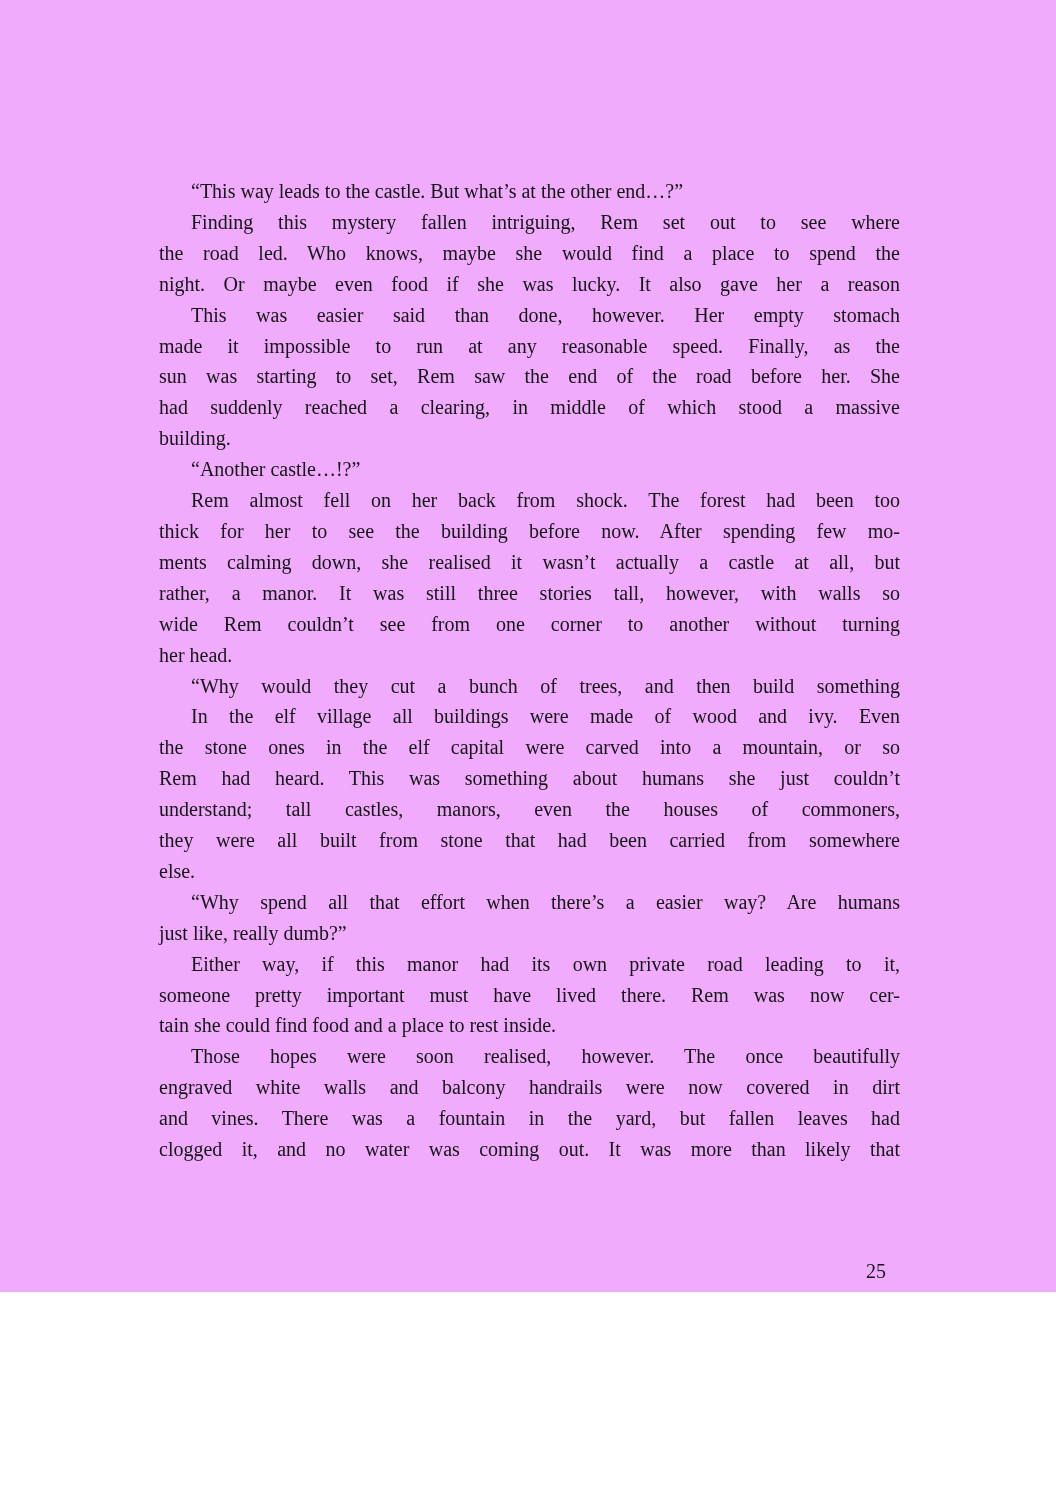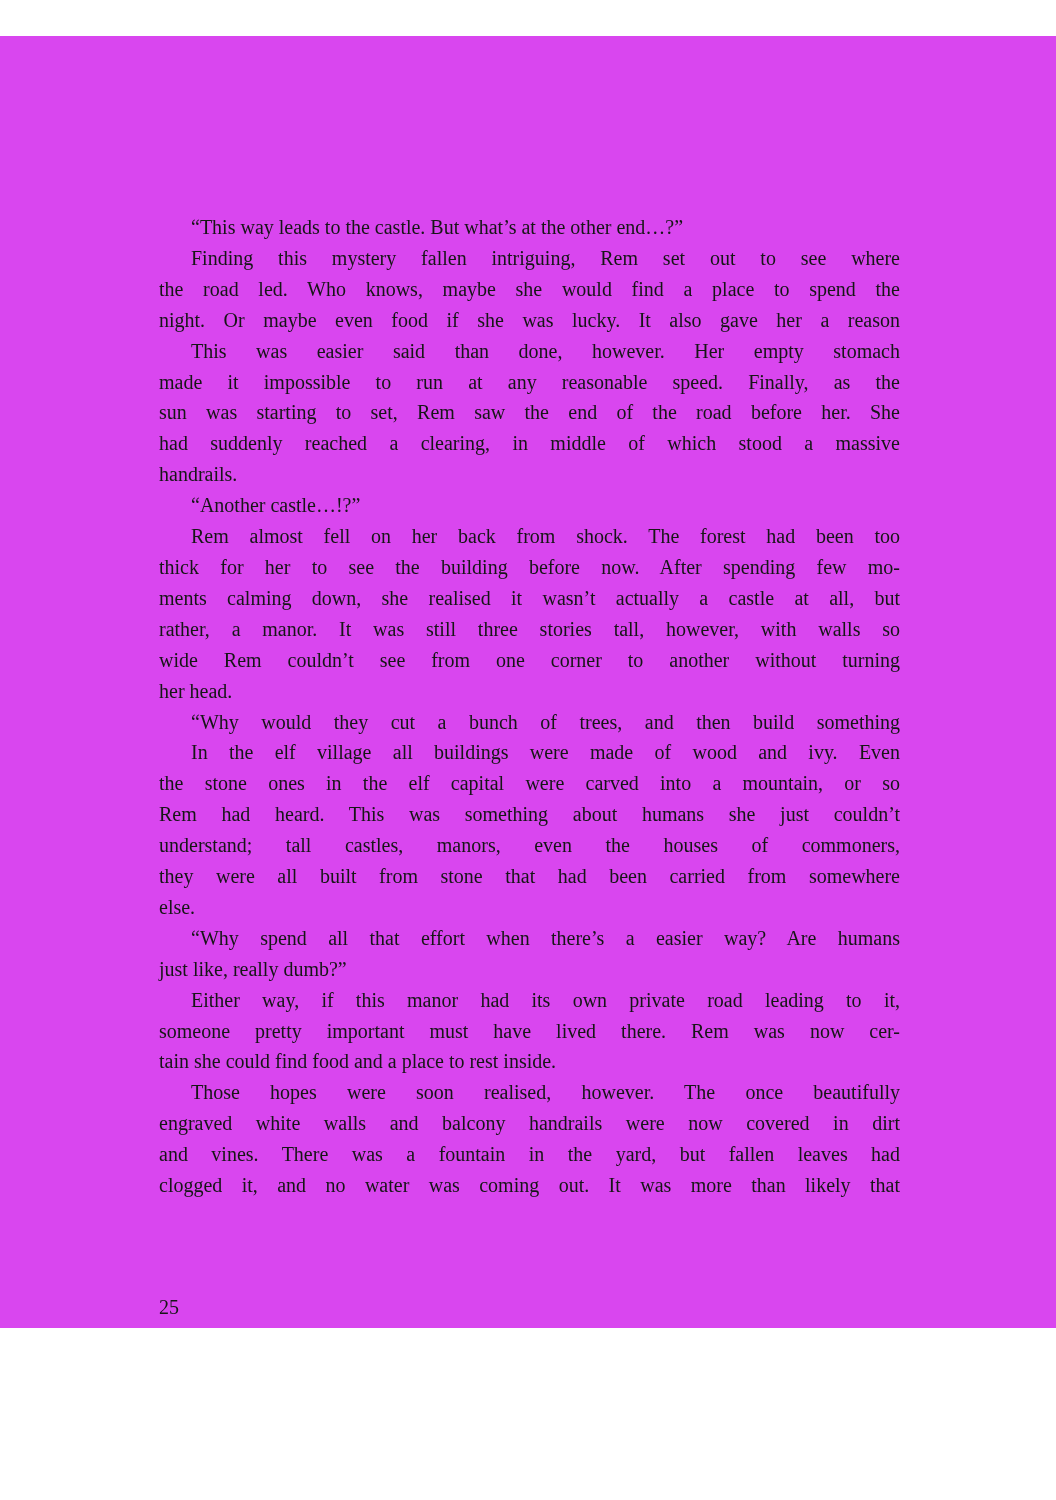--- a/index.html
+++ b/index.html
@@ -4,25 +4,24 @@
 <style>
   html, body {
     margin: 0;
     padding: 0;
     background: #ffffff;
   }
   .book-page {
     position: relative;
     width: 1056px;
     height: 1292px;
-    background: #d946ef;
+    background: #f0abfc;
     font-family: "Liberation Serif", serif;
     color: #161616;
     overflow: hidden;
-    margin-top: 36px;
   }
   .text-block {
     position: absolute;
     left: 159px;
     top: 176px;
     width: 741px;
     font-size: 20px;
     line-height: 30.9px;
   }
   .text-line {
@@ -31,41 +30,41 @@
   }
   .text-line.lastline {
     text-align-last: left;
   }
   .text-line.indent {
     text-indent: 32px;
   }
   .page-number {
     position: absolute;
     top: 1256px;
-    left: 159px;
+    left: 145px;
     width: 741px;
-    text-align: left;
+    text-align: right;
     font-size: 20px;
     line-height: 30px;
   }
 </style>
 </head>
 <body>
 
 <div class="book-page">
   <div class="text-block">
       <div class="text-line indent lastline">“This way leads to the castle. But what’s at the other end…?”</div>
       <div class="text-line indent">Finding this mystery fallen intriguing, Rem set out to see where</div>
       <div class="text-line">the road led. Who knows, maybe she would find a place to spend the</div>
       <div class="text-line">night. Or maybe even food if she was lucky. It also gave her a reason</div>
       <div class="text-line indent">This was easier said than done, however.  Her empty stomach</div>
       <div class="text-line">made it impossible to run at any reasonable speed.  Finally, as the</div>
       <div class="text-line">sun was starting to set, Rem saw the end of the road before her. She</div>
       <div class="text-line">had suddenly reached a clearing, in middle of which stood a massive</div>
-      <div class="text-line lastline">handrails.</div>
+      <div class="text-line lastline">building.</div>
       <div class="text-line indent lastline">“Another castle…!?”</div>
       <div class="text-line indent">Rem almost fell on her back from shock. The forest had been too</div>
       <div class="text-line">thick for her to see the building before now. After spending few mo-</div>
       <div class="text-line">ments calming down, she realised it wasn’t actually a castle at all, but</div>
       <div class="text-line">rather, a manor.  It was still three stories tall, however, with walls so</div>
       <div class="text-line">wide Rem couldn’t see from one corner to another without turning</div>
       <div class="text-line lastline">her head.</div>
       <div class="text-line indent">“Why would they cut a bunch of trees, and then build something</div>
       <div class="text-line indent">In the elf village all buildings were made of wood and ivy.  Even</div>
       <div class="text-line">the stone ones in the elf capital were carved into a mountain, or so</div>

